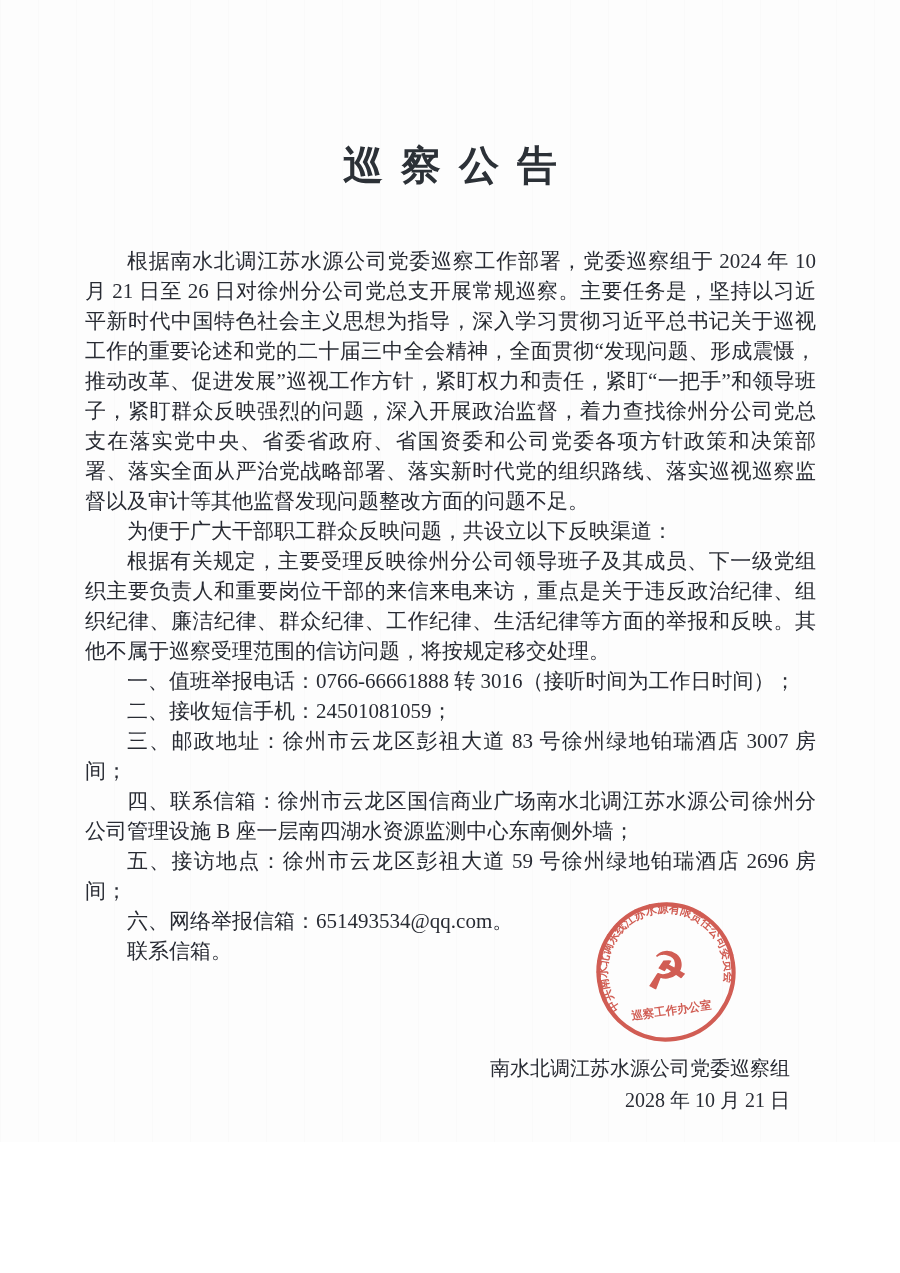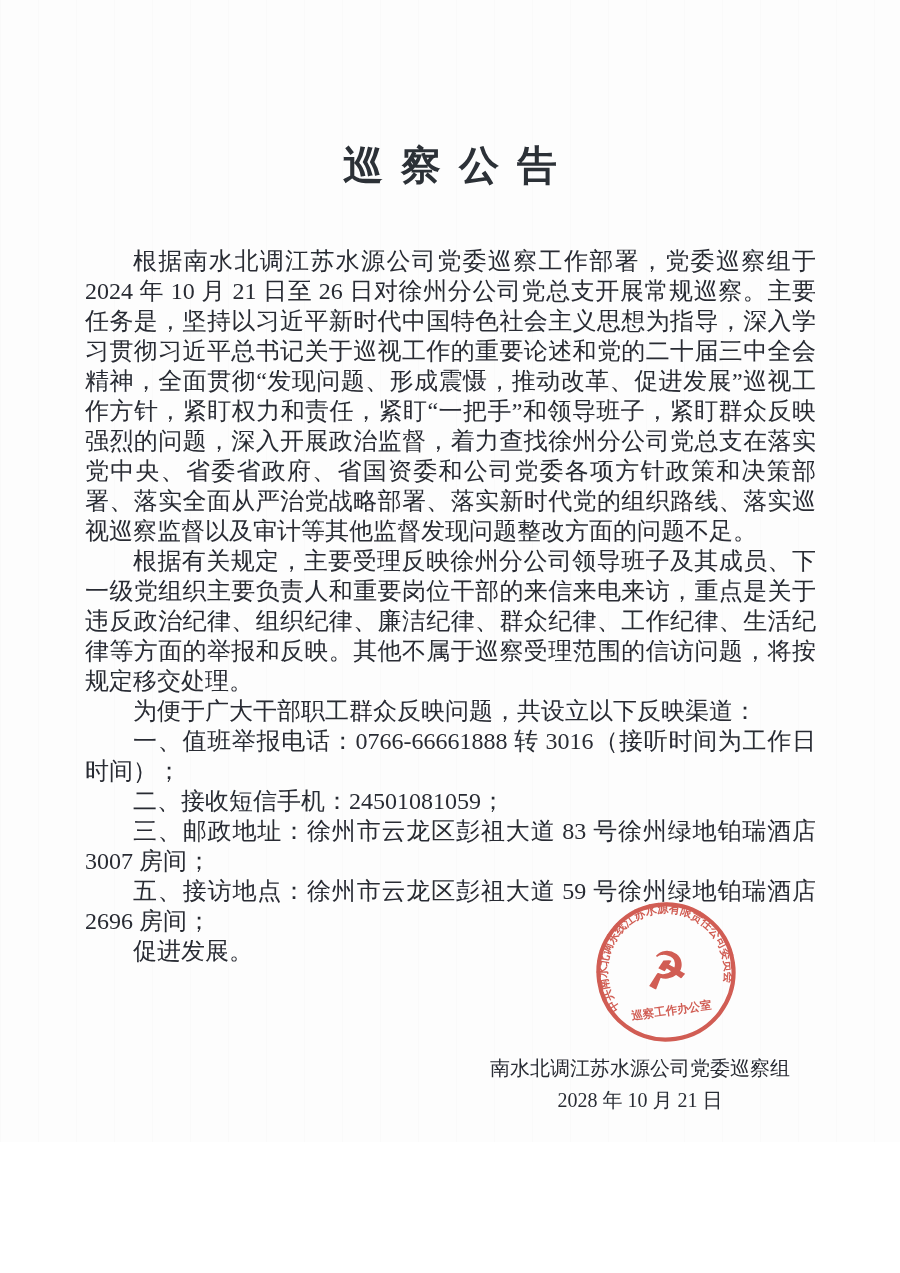--- a/index.html
+++ b/index.html
@@ -24,34 +24,34 @@
     color:#2c3137;
   }
   .doc-title .title-inner{
     display:inline-block;
     letter-spacing:.45em;
     padding-left:.45em; 
   }
   .doc-body{
     margin-top:57px;
     padding:0 84px 0 85px;
-    font-size:24px;
+    font-size:21px;
     line-height:30px;
     text-align:justify;
   }
   .doc-body p{
     margin:0;
     text-indent:2em;
   }
   .sign-block{
     margin-top:86px;
     margin-right:110px;
     margin-left:auto;
     width:max-content;
-    text-align:center;
+    text-align:right;
     font-size:20px;
     line-height:32px;
   }
   .seal{
     position:absolute;
     left:588px;
     top:898px;
     width:156px;
     height:148px;
     opacity:.82;
@@ -68,27 +68,29 @@
 <body>
 
 <div class="page">
 
   <div class="doc-title">
     <span class="title-inner">巡察公告</span>
   </div>
 
   <div class="doc-body">
     <p>根据南水北调江苏水源公司党委巡察工作部署，党委巡察组于 2024 年 10 月 21 日至 26 日对徐州分公司党总支开展常规巡察。主要任务是，坚持以习近平新时代中国特色社会主义思想为指导，深入学习贯彻习近平总书记关于巡视工作的重要论述和党的二十届三中全会精神，全面贯彻“发现问题、形成震慑，推动改革、促进发展”巡视工作方针，紧盯权力和责任，紧盯“一把手”和领导班子，紧盯群众反映强烈的问题，深入开展政治监督，着力查找徐州分公司党总支在落实党中央、省委省政府、省国资委和公司党委各项方针政策和决策部署、落实全面从严治党战略部署、落实新时代党的组织路线、落实巡视巡察监督以及审计等其他监督发现问题整改方面的问题不足。</p>
+    <p>为便于广大干部职工群众反映问题，共设立以下反映渠道：</p>
     <p>根据有关规定，主要受理反映徐州分公司领导班子及其成员、下一级党组织主要负责人和重要岗位干部的来信来电来访，重点是关于违反政治纪律、组织纪律、廉洁纪律、群众纪律、工作纪律、生活纪律等方面的举报和反映。其他不属于巡察受理范围的信访问题，将按规定移交处理。</p>
-    <p>为便于广大干部职工群众反映问题，共设立以下反映渠道：</p>
     <p>一、值班举报电话：0766-66661888 转 3016（接听时间为工作日时间）；</p>
     <p>二、接收短信手机：24501081059；</p>
     <p>三、邮政地址：徐州市云龙区彭祖大道 83 号徐州绿地铂瑞酒店 3007 房间；</p>
+    <p>四、联系信箱：徐州市云龙区国信商业广场南水北调江苏水源公司徐州分公司管理设施 B 座一层南四湖水资源监测中心东南侧外墙；</p>
     <p>五、接访地点：徐州市云龙区彭祖大道 59 号徐州绿地铂瑞酒店 2696 房间；</p>
-    <p>促进发展。</p>
+    <p>六、网络举报信箱：651493534@qq.com。</p>
+    <p>联系信箱。</p>
   </div>
 
   <div class="sign-block">
     <div>南水北调江苏水源公司党委巡察组</div>
     <div>2028 年 10 月 21 日</div>
   </div>
 
   <svg class="seal" viewBox="0 0 160 160" xmlns="http://www.w3.org/2000/svg">
     <circle cx="80" cy="80" r="73" fill="none" stroke="#c93a2e" stroke-width="4.5"></circle>
     <defs>

